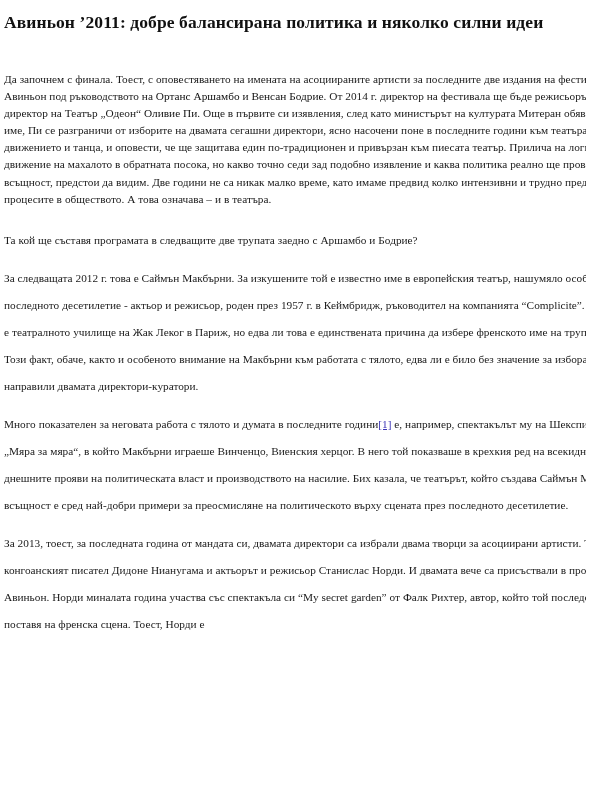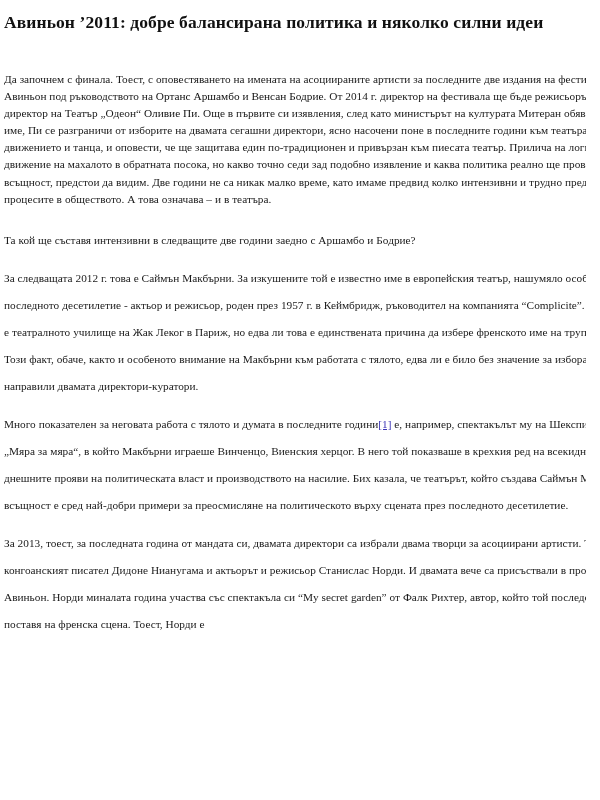--- a/index.html
+++ b/index.html
@@ -89,21 +89,21 @@
 
     <div class="spacer-lg"></div>
 
     <p class="para tight">
       <span>Да започнем с финала. Тоест, с оповестяването на имената на асоциираните артисти за последните две издания на фестивала в Авиньон под ръководството на </span><strong class="name">Ортанс Аршамбо и Венсан Бодрие</strong><span>. От 2014 г. директор на фестивала ще бъде режисьорът и директор на Театър „Одеон“ </span><strong class="name">Оливие Пи</strong><span>. Още в първите си изявления, след като министърът на културата Митеран обяви неговото име, Пи се разграничи от изборите на двамата сегашни директори, ясно насочени поне в последните години към театъра на движението и танца, и оповести, че ще защитава един по-традиционен и привързан към пиесата театър. Прилича на логичното движение на махалото в обратната посока, но какво точно седи зад подобно изявление и каква политика реално ще провежда Пи, всъщност, предстои да видим. Две години не са никак малко време, като имаме предвид колко интензивни и трудно предвидими са процесите в обществото. А това означава – и в театъра.</span>
     </p>
 
     <div class="spacer-md"></div>
 
     <p class="para loose">
-      <span>Та кой ще съставя интензивни в следващите две години заедно с Аршамбо и Бодрие?</span>
+      <span>Та кой ще съставя програмата в следващите две трупата заедно с Аршамбо и Бодрие?</span>
     </p>
 
     <div class="spacer-sm"></div>
 
     <p class="para loose">
       <span>За следващата 2012 г. това е Саймън Макбърни. За изкушените той е известно име в европейския театър, нашумяло особено през последното десетилетие - актьор и режисьор, роден през 1957 г. в Кеймбридж, ръководител на компанията “Complicite”. Завършил е театралното училище на Жак Леког в Париж, но едва ли това е единствената причина да избере френското име на трупата си. Този факт, обаче, както и особеното внимание на Макбърни към работата с тялото, едва ли е било без значение за избора, който са направили двамата директори-куратори.</span>
     </p>
 
     <div class="spacer-sm"></div>
 

